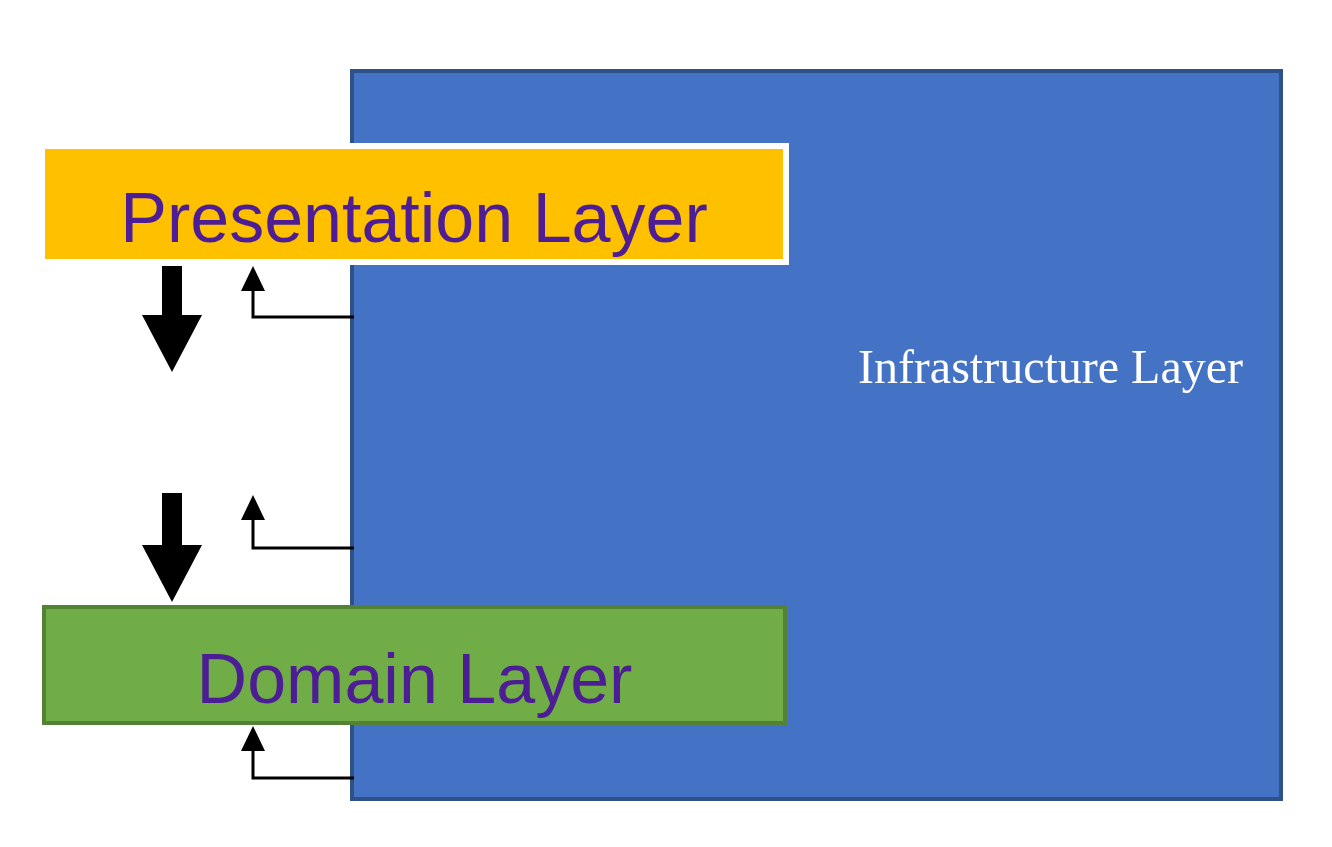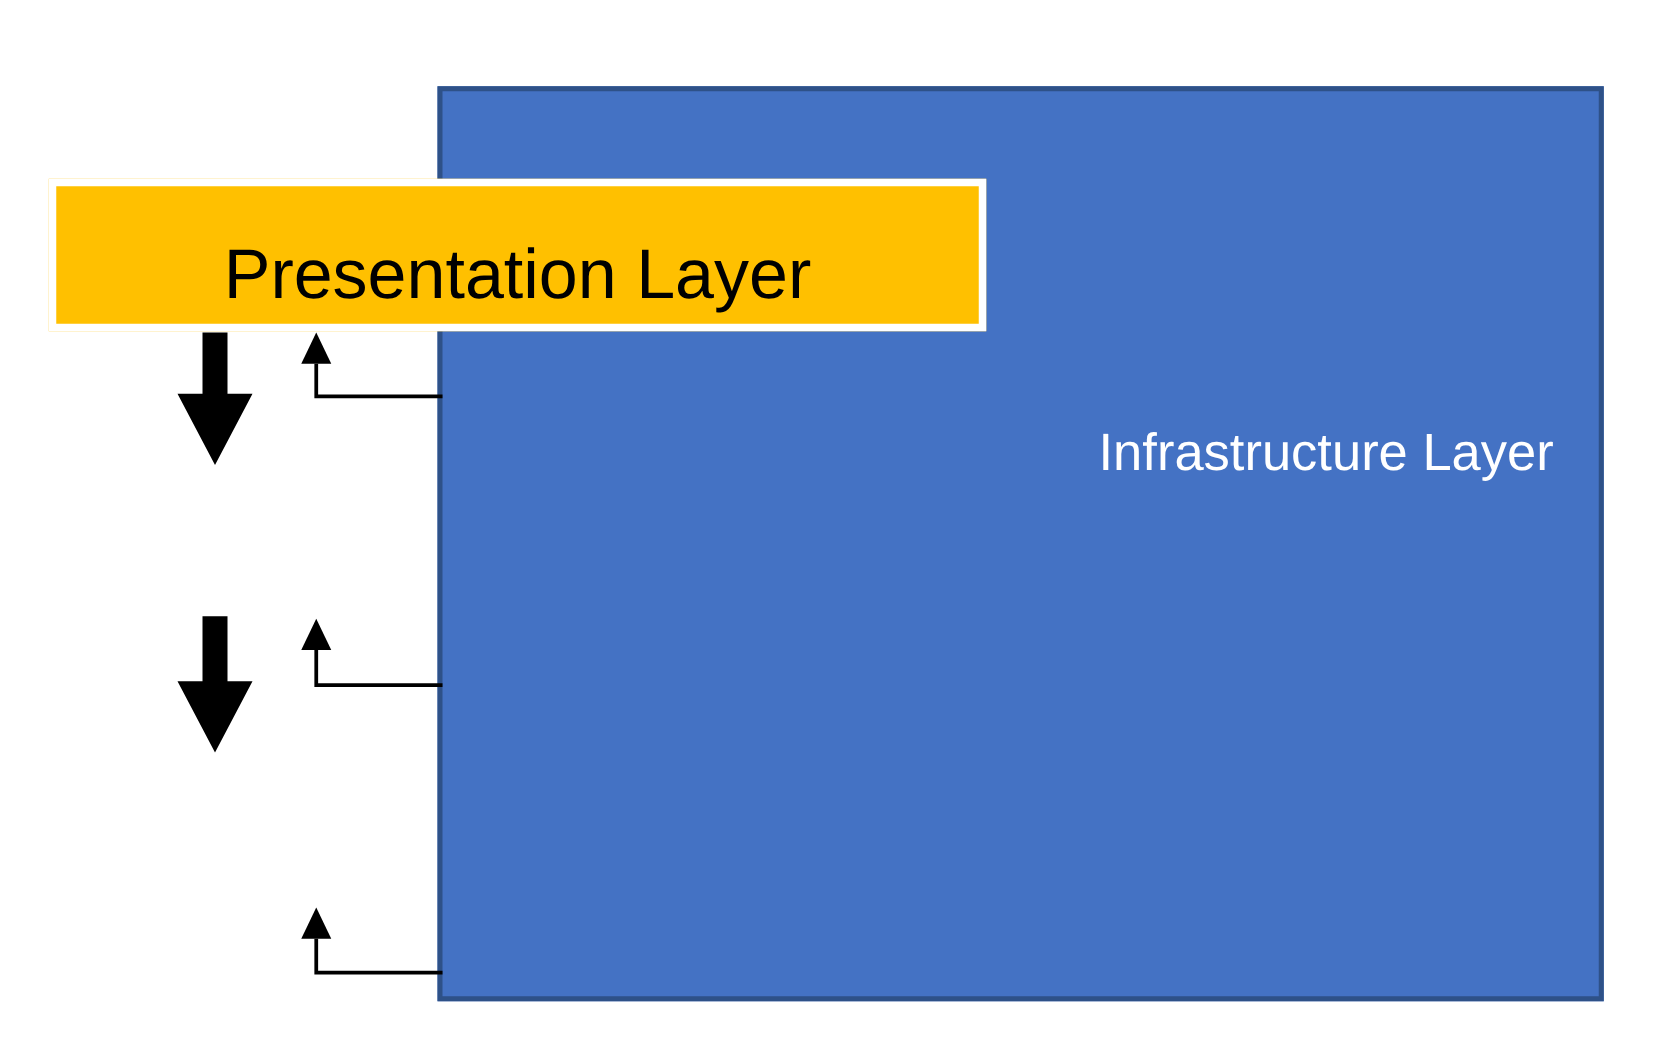--- a/index.html
+++ b/index.html
@@ -26,35 +26,36 @@
     border: 4px solid #2e5188;
     z-index: 1;
   }
   .infra-label {
     position: absolute;
     top: 254px;
     right: 36px;
     width: 440px;
     text-align: right;
     color: #ffffff;
-    font-size: 42px;
+    font-size: 48px;
     line-height: 1.67;
     z-index: 1;
+    font-family: Liberation Serif, serif;
   }
   .layer-box {
     position: absolute;
     box-sizing: border-box;
     display: flex;
     align-items: center;
     justify-content: center;
     z-index: 2;
   }
   .layer-box .layer-label {
-    color: #000000;
-    font-size: 56px;
+    color: #4c1d95;
+    font-size: 70px;
     white-space: nowrap;
     margin-top: 28px;
   }
   .box-presentation {
     left: 39px;
     top: 143px;
     width: 750px;
     height: 122px;
     border: 6px solid #ffffff;
   }
@@ -89,20 +90,23 @@
 
   <div class="infra-rect" style="background-color: rgb(68, 114, 196); border-color: rgb(46, 81, 136);">
     <div class="infra-label">Infrastructure Layer</div>
   </div>
 
   <div class="layer-box box-presentation" style="background-color: rgb(255, 192, 0);">
     <span class="layer-label">Presentation Layer</span>
   </div>
 
 
+  <div class="layer-box box-domain" style="background-color: rgb(112, 173, 71); border-color: rgb(83, 129, 53);">
+    <span class="layer-label">Domain Layer</span>
+  </div>
 
   <svg class="arrow-overlay" viewBox="0 0 1332 847">
 
     <polygon points="162,266 182,266 182,315 202,315 172,372 142,315 162,315" fill="#000000"></polygon>
 
     <polygon points="162,493 182,493 182,545 202,545 172,602 142,545 162,545" fill="#000000"></polygon>
 
     <g>
       <path d="M354,317 L253,317 L253,291" fill="none" stroke-width="3" stroke="#000000"></path>
       <polygon points="241,291 265,291 253,266" fill="#000000"></polygon>

